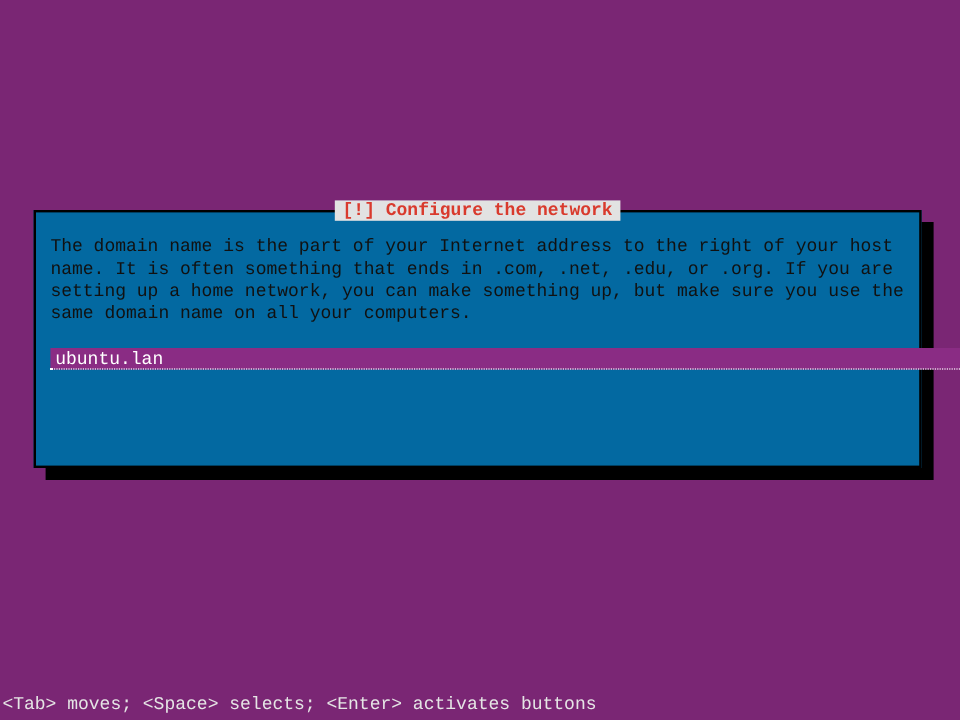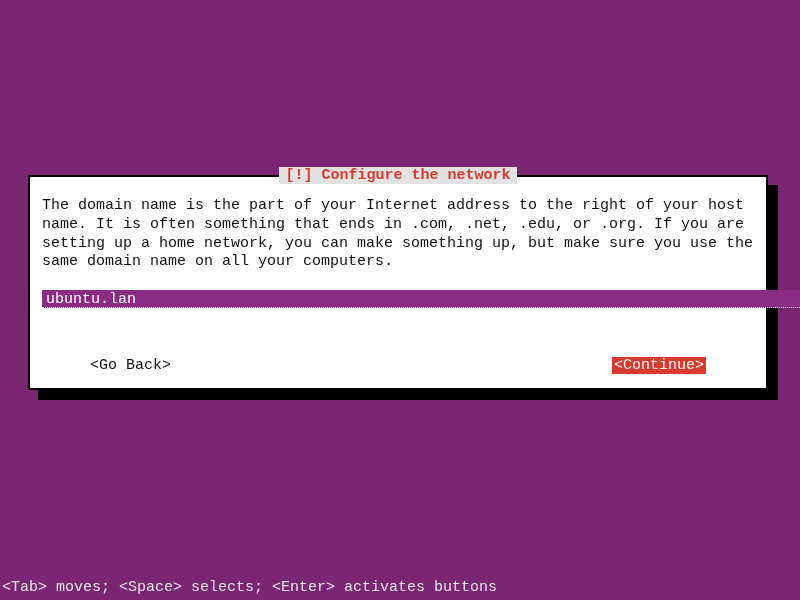--- a/index.html
+++ b/index.html
@@ -19,21 +19,21 @@
     width: 740px;
     height: 215px;
     background: #000;
   }
   .dialog {
     position: absolute;
     left: 28px;
     top: 175px;
     width: 740px;
     height: 215px;
-    background: #ffffff;
+    background: #0369a1;
     border: 2px solid #000;
   }
   .title-wrap {
     position: absolute;
     top: -10px;
     left: 0;
     width: 100%;
     text-align: center;
   }
   .title {
@@ -101,19 +101,15 @@
 <div class="dialog-shadow"></div>
 
 <div class="dialog">
   <div class="title-wrap">
     <span class="title">[!] Configure the network</span>
   </div>
   <div class="body">
     <div class="desc">The domain name is the part of your Internet address to the right of your host name.  It is often something that ends in .com, .net, .edu, or .org.  If you are setting up a home network, you can make something up, but make sure you use the same domain name on all your computers.</div>
     <div class="input-field">ubuntu.lan</div>
   </div>
-  <div class="buttons">
-    <button class="btn btn-go-back">&lt;Go Back&gt;</button>
-    <button class="btn btn-continue">&lt;Continue&gt;</button>
-  </div>
 </div>
 
 <div class="footer">&lt;Tab&gt; moves; &lt;Space&gt; selects; &lt;Enter&gt; activates buttons</div>
 
 </body></html>

